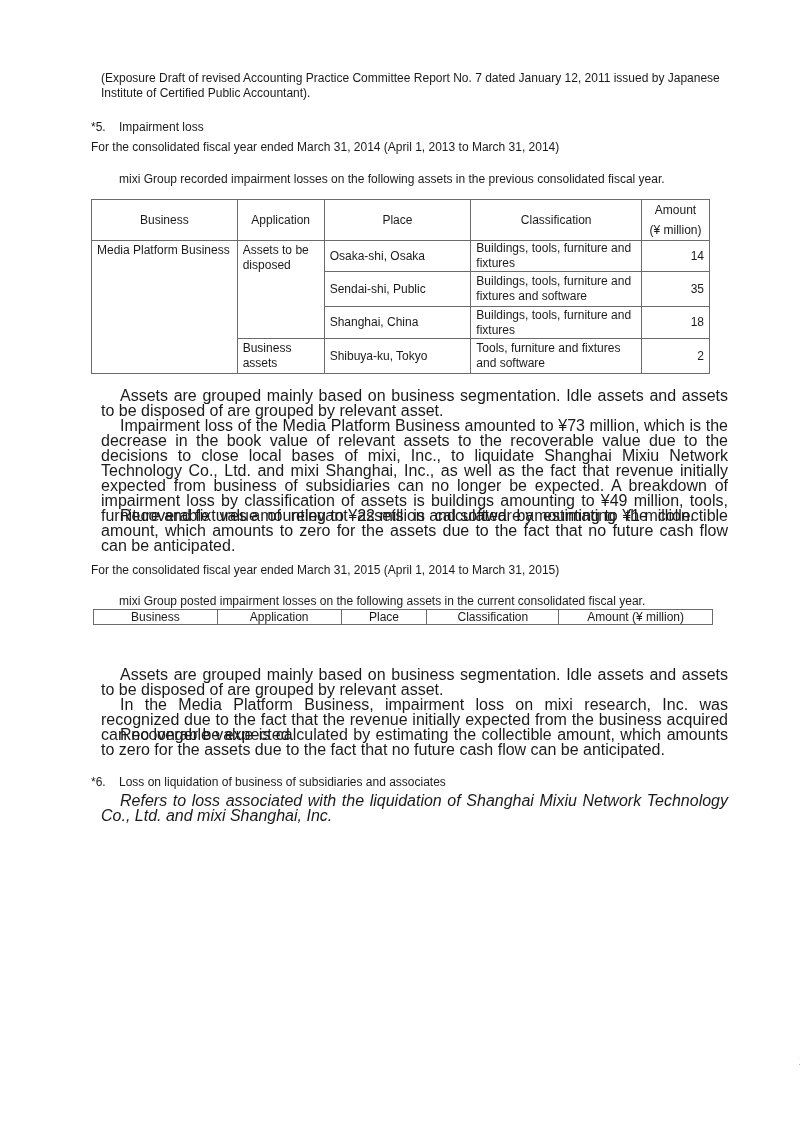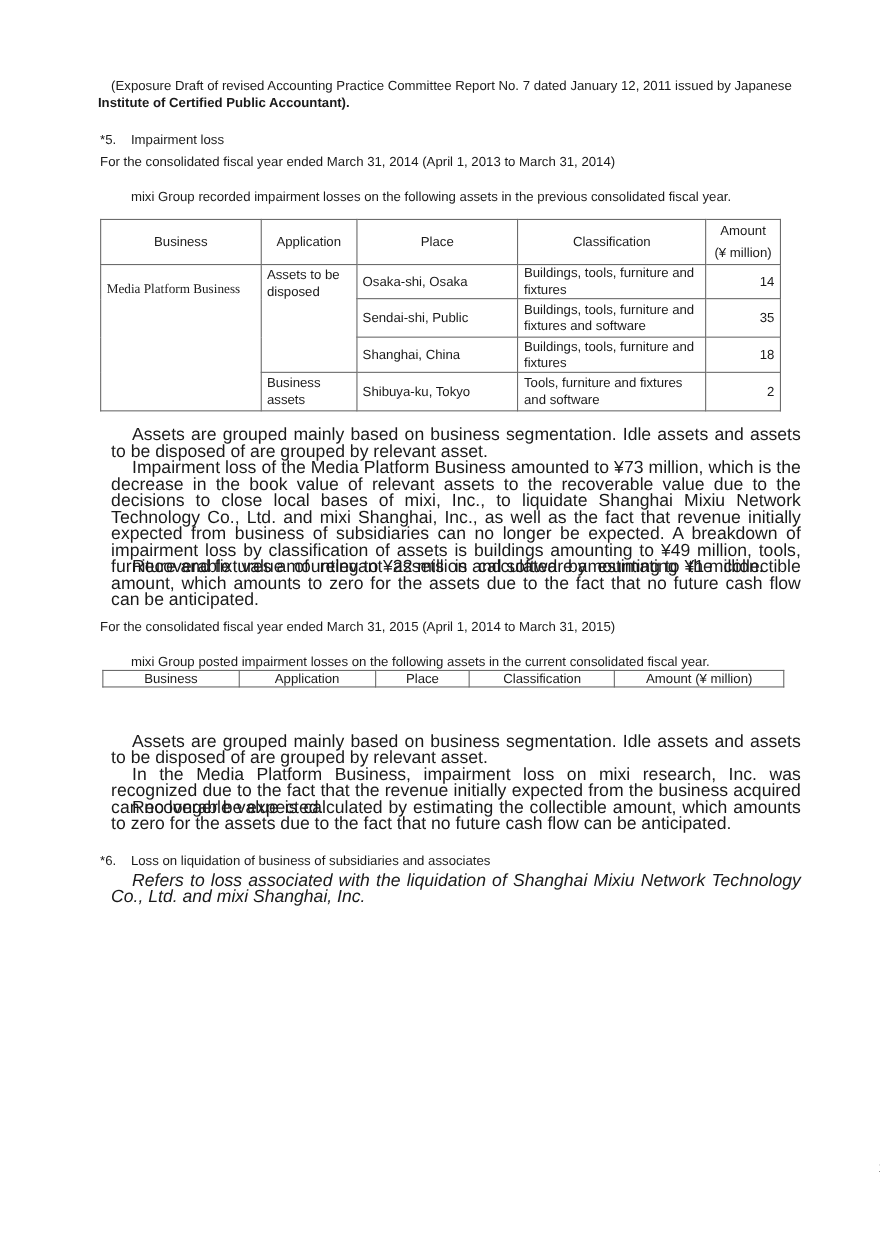--- a/index.html
+++ b/index.html
@@ -14,21 +14,21 @@
   .t1 td.num { text-align: right; vertical-align: middle; }
   .t1 td.mid { vertical-align: middle; }
   .t2 td { text-align: center; vertical-align: middle; line-height: 13px; padding: 0 4px; }
   .t2 td.num { text-align: right; }
   .page-num { position: absolute; left: 0; width: 800px; text-align: right; top: 1054px; font-size: 12px; margin-left: 12px; }
 </style>
 </head>
 <body>
 
 <div class="line" style="left:101px; top:71px;">(Exposure Draft of revised Accounting Practice Committee Report No. 7 dated January 12, 2011 issued by Japanese</div>
-<div class="line" style="left:89px; top:86px;font-weight:bold;">Institute of Certified Public Accountant).</div>
+<div class="line" style="left:101px; top:86px;">Institute of Certified Public Accountant).</div>
 
 <div class="line" style="left:91px; top:120px;">*5.</div>
 <div class="line" style="left:119px; top:120px;">Impairment loss</div>
 <div class="line" style="left:91px; top:140px;">For the consolidated fiscal year ended March 31, 2014 (April 1, 2013 to March 31, 2014)</div>
 <div class="line" style="left:119px; top:172px;">mixi Group recorded impairment losses on the following assets in the previous consolidated fiscal year.</div>
 
 <table class="t1" style="left:91px; top:199px; width:619px;">
   <colgroup>
     <col style="width:146px">
       <col style="width:87px">
@@ -38,21 +38,21 @@
   </colgroup>
   <tbody>
       <tr style="height:41px;">
     <td class="h">Business</td>
     <td class="h">Application</td>
     <td class="h">Place</td>
     <td class="h">Classification</td>
     <td class="h" style="line-height:20px;"><span>Amount</span><br><span>(¥ million)</span></td>
   </tr>
   <tr style="height:31px;">
-    <td rowspan="4" style="padding-top:14px;font-family:Liberation Serif, serif;">Media Platform Business</td>
+    <td rowspan="4" style="padding-top:2px;">Media Platform Business</td>
     <td rowspan="3" style="padding-top:2px;">Assets to be disposed</td>
     <td class="mid">Osaka-shi, Osaka</td>
     <td class="mid">Buildings, tools, furniture and fixtures</td>
     <td class="num">14</td>
   </tr>
   <tr style="height:35px;">
     <td class="mid">Sendai-shi, Public</td>
     <td class="mid">Buildings, tools, furniture and fixtures and software</td>
     <td class="num">35</td>
   </tr>

